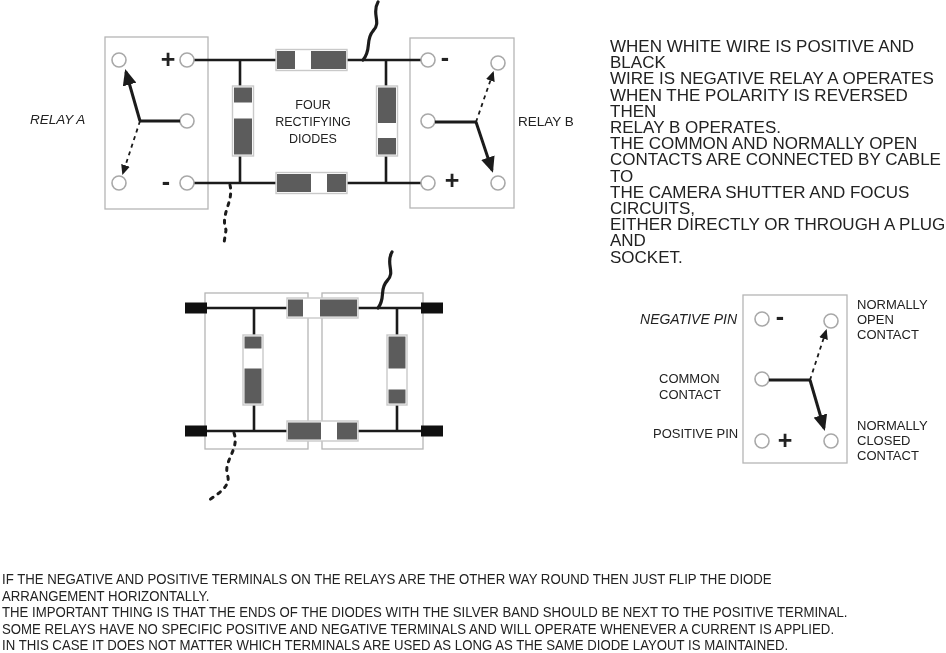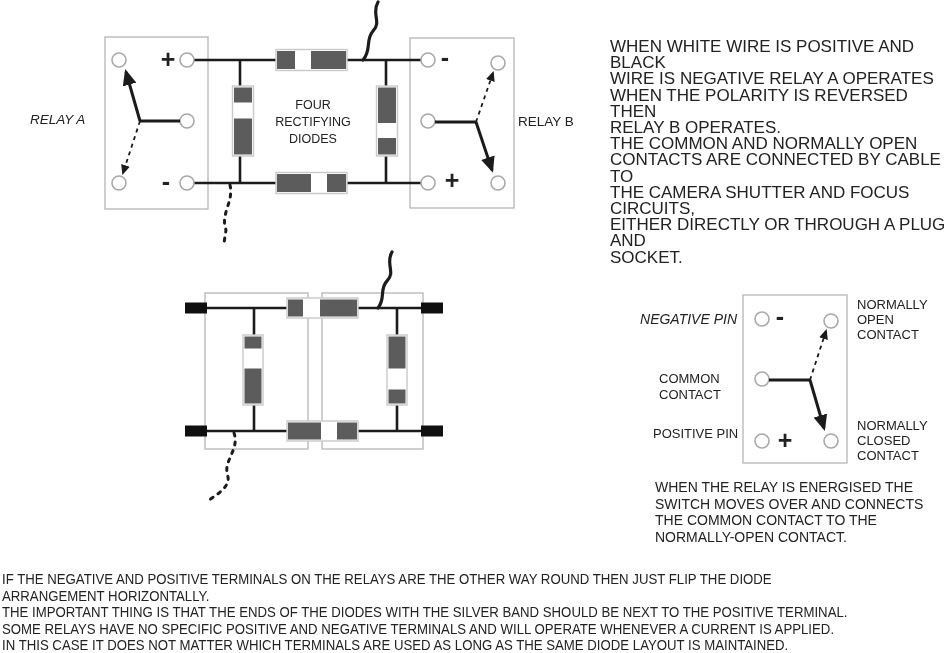--- a/index.html
+++ b/index.html
@@ -174,23 +174,19 @@
 
   <div class="para" style="left:610px;top:39px;font-size:17px;line-height:16.2px;">WHEN WHITE WIRE IS POSITIVE AND BLACK
 WIRE IS NEGATIVE RELAY A OPERATES
 WHEN THE POLARITY IS REVERSED THEN
 RELAY B OPERATES.
 THE COMMON AND NORMALLY OPEN
 CONTACTS ARE CONNECTED BY CABLE TO
 THE CAMERA SHUTTER AND FOCUS CIRCUITS,
 EITHER DIRECTLY OR THROUGH A PLUG AND
 SOCKET.</div>
-  <div class="para" style="left:655px;top:479px;font-size:14px;line-height:16.7px;">WHEN THE RELAY IS ENERGISED THE
-SWITCH MOVES OVER AND CONNECTS
-THE COMMON CONTACT TO THE
-NORMALLY-OPEN CONTACT.</div>
   <div class="para" id="footer-para" style="left:2px;top:571px;">IF THE NEGATIVE AND POSITIVE TERMINALS ON THE RELAYS ARE THE OTHER WAY ROUND THEN JUST FLIP THE DIODE
 ARRANGEMENT HORIZONTALLY.
 THE IMPORTANT THING IS THAT THE ENDS OF THE DIODES WITH THE SILVER BAND SHOULD BE NEXT TO THE POSITIVE TERMINAL.
 SOME RELAYS HAVE NO SPECIFIC POSITIVE AND NEGATIVE TERMINALS AND WILL OPERATE WHENEVER A CURRENT IS APPLIED.
 IN THIS CASE IT DOES NOT MATTER WHICH TERMINALS ARE USED AS LONG AS THE SAME DIODE LAYOUT IS MAINTAINED.</div>
 
 </div>
 
 </body></html>

